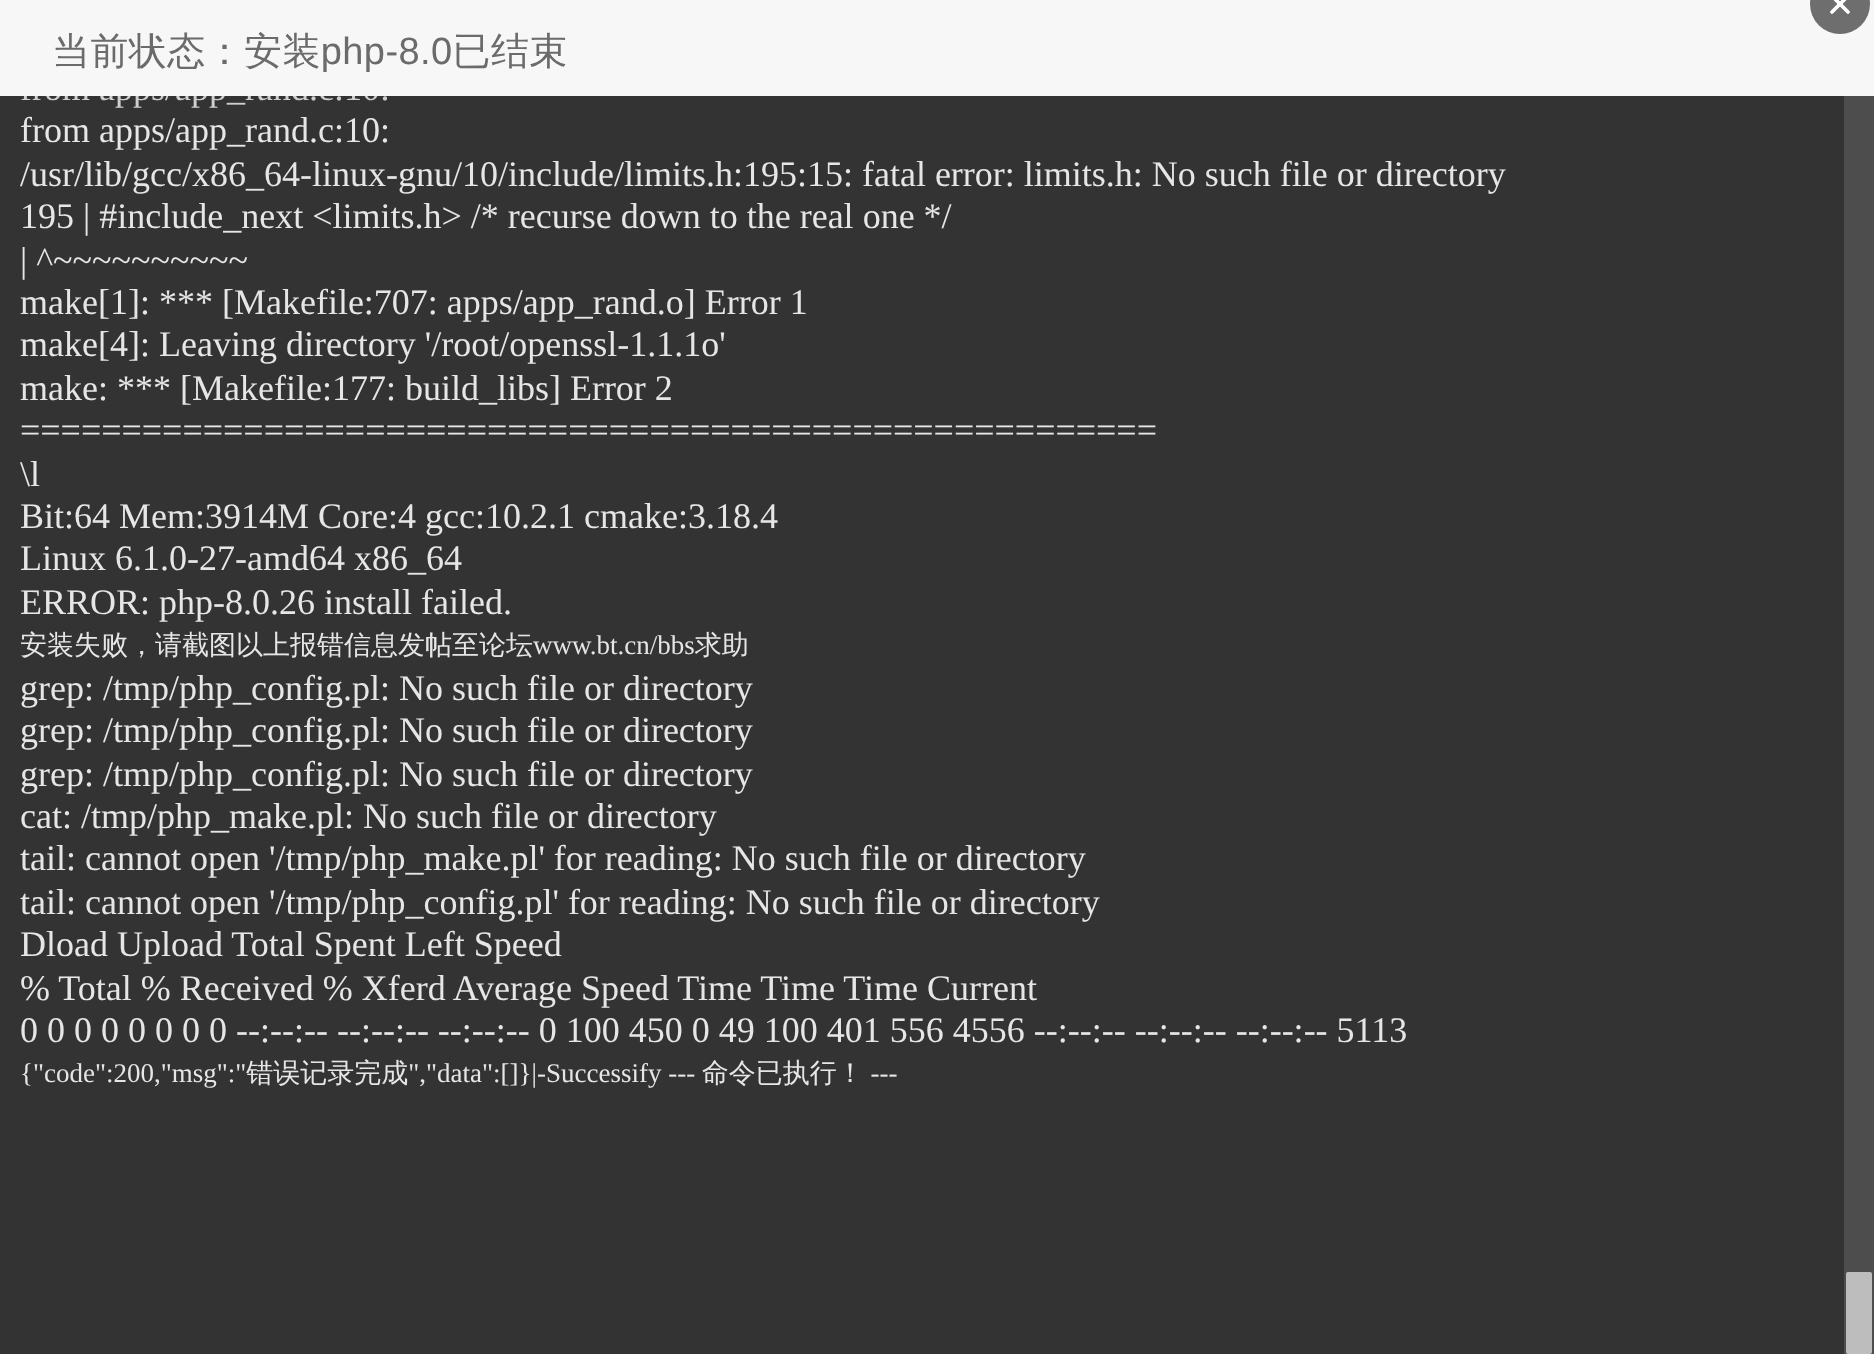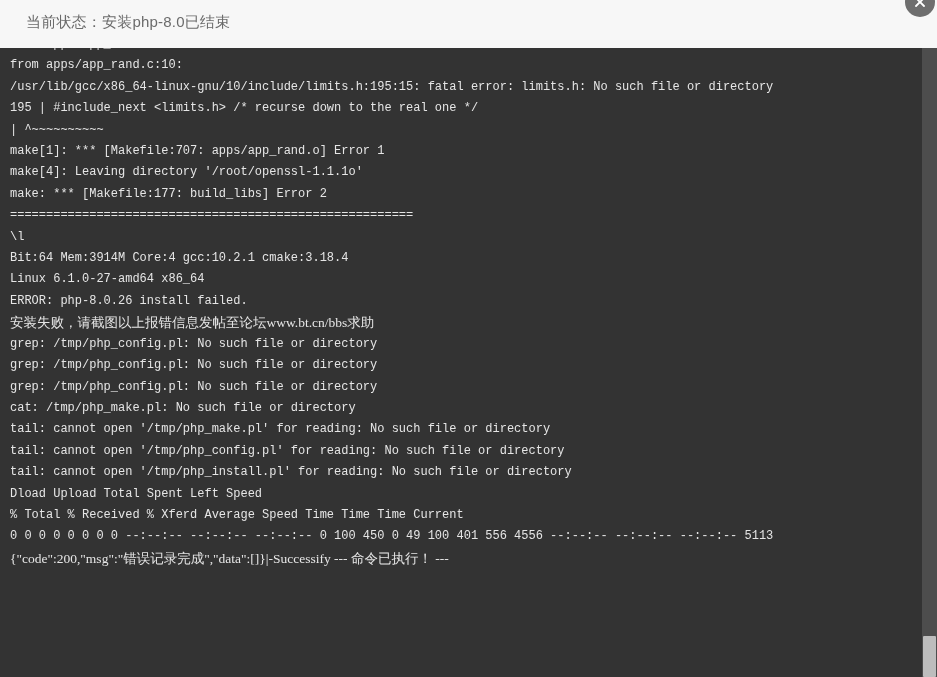--- a/index.html
+++ b/index.html
@@ -29,21 +29,21 @@
     top: 0;
     width: 937px;
     height: 48px;
     background: #f7f7f7;
     box-sizing: border-box;
   }
   .status-line {
     position: absolute;
     left: 26px;
     top: 13px;
-    font-size: 15px;
+    font-size: 19px;
     color: #6b6b6b;
     font-family: "Liberation Sans", sans-serif;
     white-space: nowrap;
     letter-spacing: 0.2px;
   }
 
   
   .close-btn {
     position: absolute;
     right: 2px;
@@ -76,22 +76,22 @@
   }
   .term-inner {
     position: absolute;
     left: 0;
     top: -14px;   
     width: 922px;
     padding: 0 0 0 10px;
     box-sizing: border-box;
   }
   .line {
-    font-family: Liberation Mono, monospace;
-    font-size: 12px;
+    font-family: Liberation Serif, serif;
+    font-size: 18px;
     line-height: 21.4px;
     color: #e6e6e6;
     white-space: pre;
     letter-spacing: 0px;
   }
   .line.cjk {
     font-family: Liberation Serif, serif;
     font-size: 13.5px;
   }
   .line.clipped-top {
@@ -147,21 +147,20 @@
         <div class="line">Bit:64 Mem:3914M Core:4 gcc:10.2.1 cmake:3.18.4</div>
         <div class="line">Linux 6.1.0-27-amd64 x86_64</div>
         <div class="line">ERROR: php-8.0.26 install failed.</div>
         <div class="line cjk">安装失败，请截图以上报错信息发帖至论坛www.bt.cn/bbs求助</div>
         <div class="line">grep: /tmp/php_config.pl: No such file or directory</div>
         <div class="line">grep: /tmp/php_config.pl: No such file or directory</div>
         <div class="line">grep: /tmp/php_config.pl: No such file or directory</div>
         <div class="line">cat: /tmp/php_make.pl: No such file or directory</div>
         <div class="line">tail: cannot open '/tmp/php_make.pl' for reading: No such file or directory</div>
         <div class="line">tail: cannot open '/tmp/php_config.pl' for reading: No such file or directory</div>
-        <div class="line">tail: cannot open '/tmp/php_install.pl' for reading: No such file or directory</div>
         <div class="line">Dload Upload Total Spent Left Speed</div>
         <div class="line">% Total % Received % Xferd Average Speed Time Time Time Current</div>
         <div class="line">0 0 0 0 0 0 0 0 --:--:-- --:--:-- --:--:-- 0 100 450 0 49 100 401 556 4556 --:--:-- --:--:-- --:--:-- 5113</div>
         <div class="line cjk">{"code":200,"msg":"错误记录完成","data":[]}|-Successify --- 命令已执行！ ---</div>
       </div>
   </div>
 
   <div class="scrollbar">
     <div class="scroll-thumb" id="scroll-thumb" style="height: 6.5%; top: 93.5%;"></div>
   </div>

